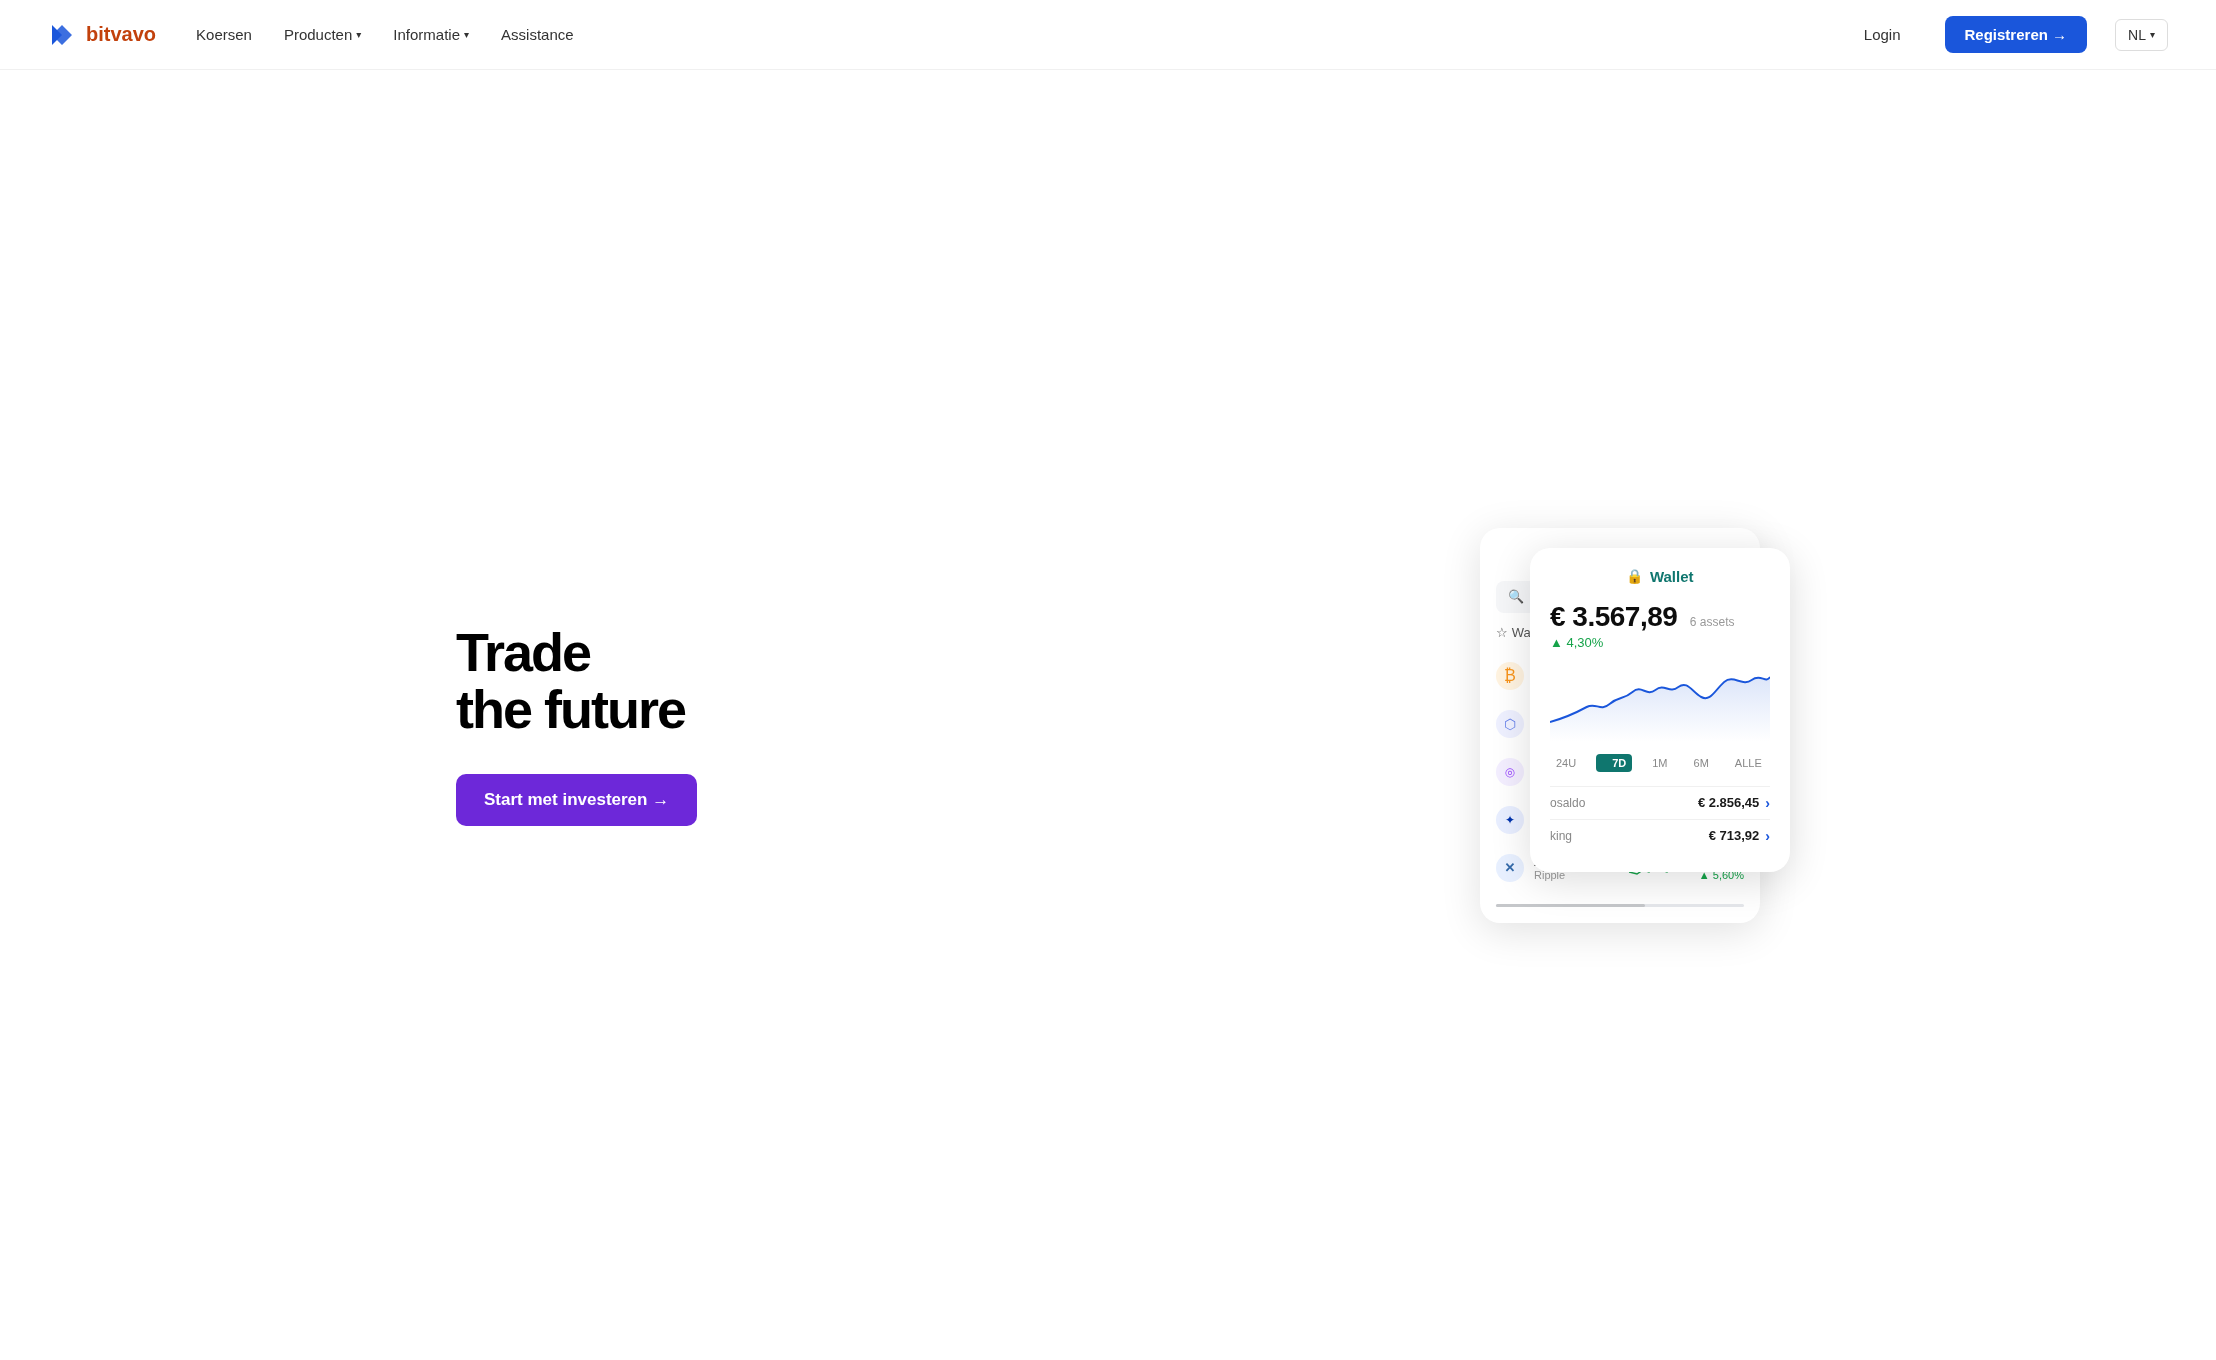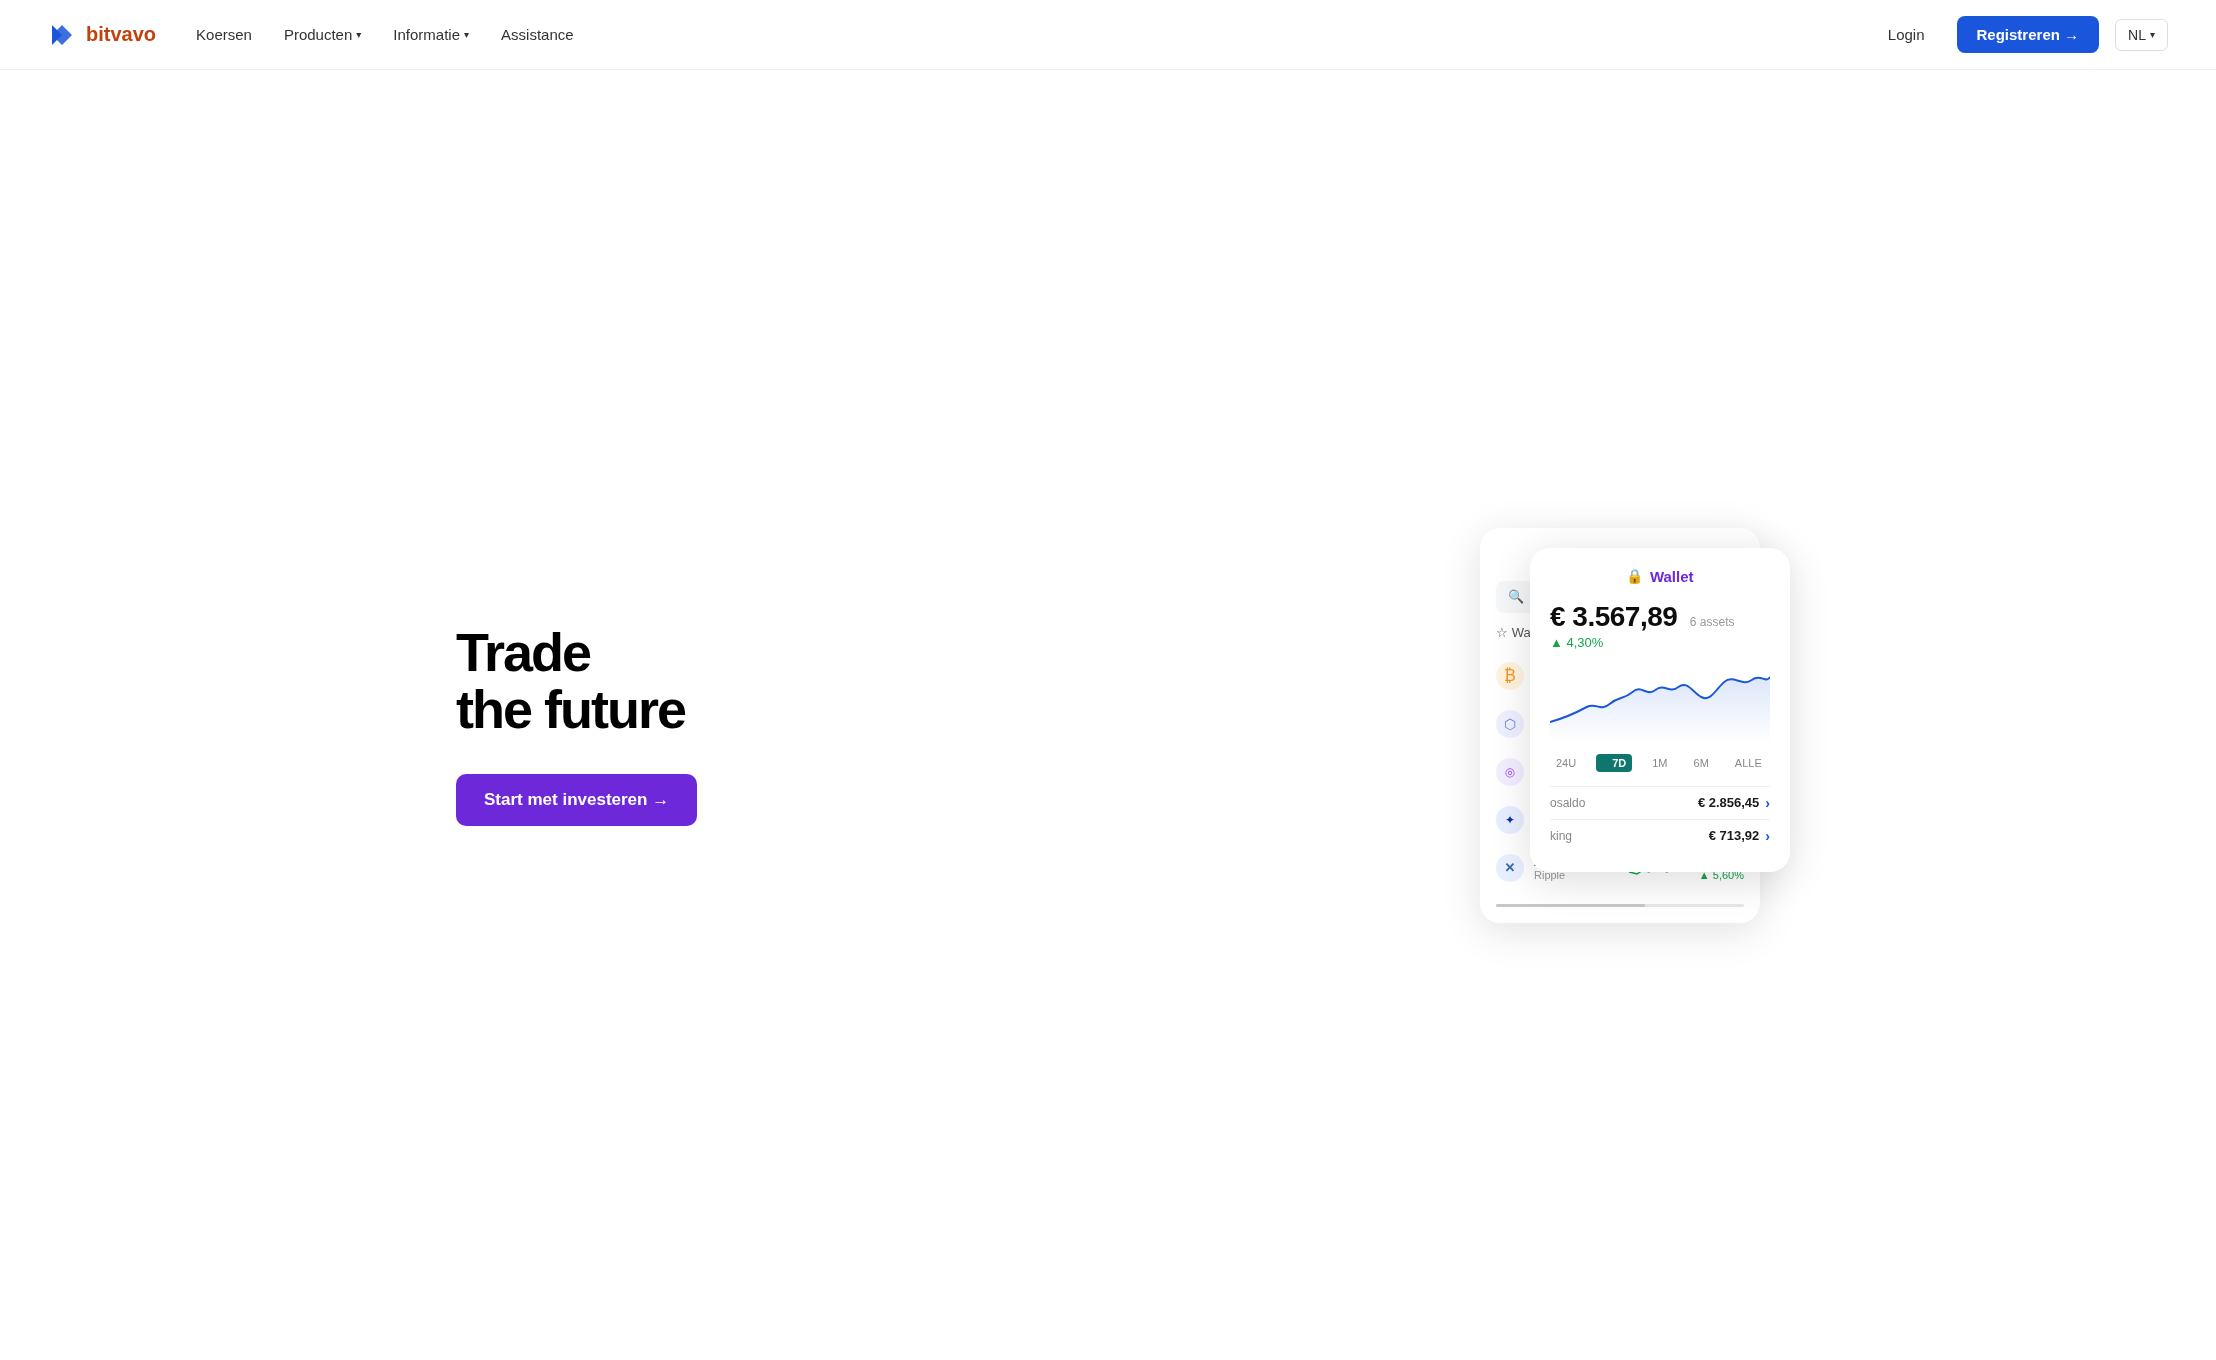--- a/index.html
+++ b/index.html
@@ -9,21 +9,21 @@
     nav {
       display: flex; align-items: center; justify-content: space-between;
       padding: 0 48px; height: 70px; border-bottom: 1px solid #f0f0f0;
       position: sticky; top: 0; background: #fff; z-index: 100;
     }
     .nav-left { display: flex; align-items: center; gap: 40px; }
     .logo { display: flex; align-items: center; gap: 10px; font-weight: 700; font-size: 20px; color: #c2410c; text-decoration: none; }
     .logo-icon { width: 28px; height: 28px; }
     .nav-links { display: flex; align-items: center; gap: 32px; }
     .nav-link { font-size: 15px; color: #333; text-decoration: none; cursor: pointer; display: flex; align-items: center; gap: 4px; }
-    .nav-right { display: flex; align-items: center; gap: 16px; }
+    .nav-right { display: flex; align-items: center; gap: 28px; }
     .btn-login { font-size: 15px; color: #333; background: none; border: none; cursor: pointer; font-weight: 500; padding: 8px 16px; }
     .btn-register { background: #1a56db; color: #fff; border: none; border-radius: 8px; padding: 10px 20px; font-size: 15px; font-weight: 600; cursor: pointer; display: flex; align-items: center; gap: 6px; }
     .lang-btn { border: 1px solid #ddd; border-radius: 6px; padding: 7px 12px; font-size: 14px; color: #333; background: #fff; cursor: pointer; display: flex; align-items: center; gap: 4px; }
     .chevron { font-size: 10px; }
 
     
     .hero {
       display: flex; align-items: center; justify-content: space-between;
       padding: 80px 48px 60px 48px; min-height: calc(100vh - 70px);
       max-width: 1400px; margin: 0 auto;
@@ -62,21 +62,21 @@
     .scrollbar-indicator { height: 3px; background: #e5e7eb; border-radius: 2px; margin: 12px 16px 0; position: relative; }
     .scrollbar-thumb { width: 60%; height: 3px; background: #c5c7ca; border-radius: 2px; }
 
     
     .wallet-panel {
       background: #fff; border-radius: 20px; box-shadow: 0 8px 40px rgba(0,0,0,0.14);
       width: 260px; padding: 20px; position: absolute; right: -30px; top: 20px; z-index: 3;
     }
     .wallet-header { display: flex; align-items: center; justify-content: center; gap: 6px; margin-bottom: 16px; }
     .wallet-lock { color: #16a34a; font-size: 14px; }
-    .wallet-title-text { font-size: 15px; font-weight: 600; color: #6d28d9; }
+    .wallet-title-text { font-size: 15px; font-weight: 600; color: #0f766e; }
     .wallet-balance { font-size: 28px; font-weight: 800; color: #0d0d0d; letter-spacing: -0.5px; }
     .wallet-assets-count { font-size: 12px; color: #999; margin-left: 8px; }
     .wallet-change { color: #16a34a; font-size: 13px; font-weight: 500; margin-top: 2px; display: flex; align-items: center; gap: 2px; }
 
     
     .wallet-chart { margin: 12px 0; height: 80px; position: relative; }
     .wallet-chart svg { width: 100%; height: 100%; }
 
     
     .time-tabs { display: flex; gap: 14px; margin-bottom: 14px; }

